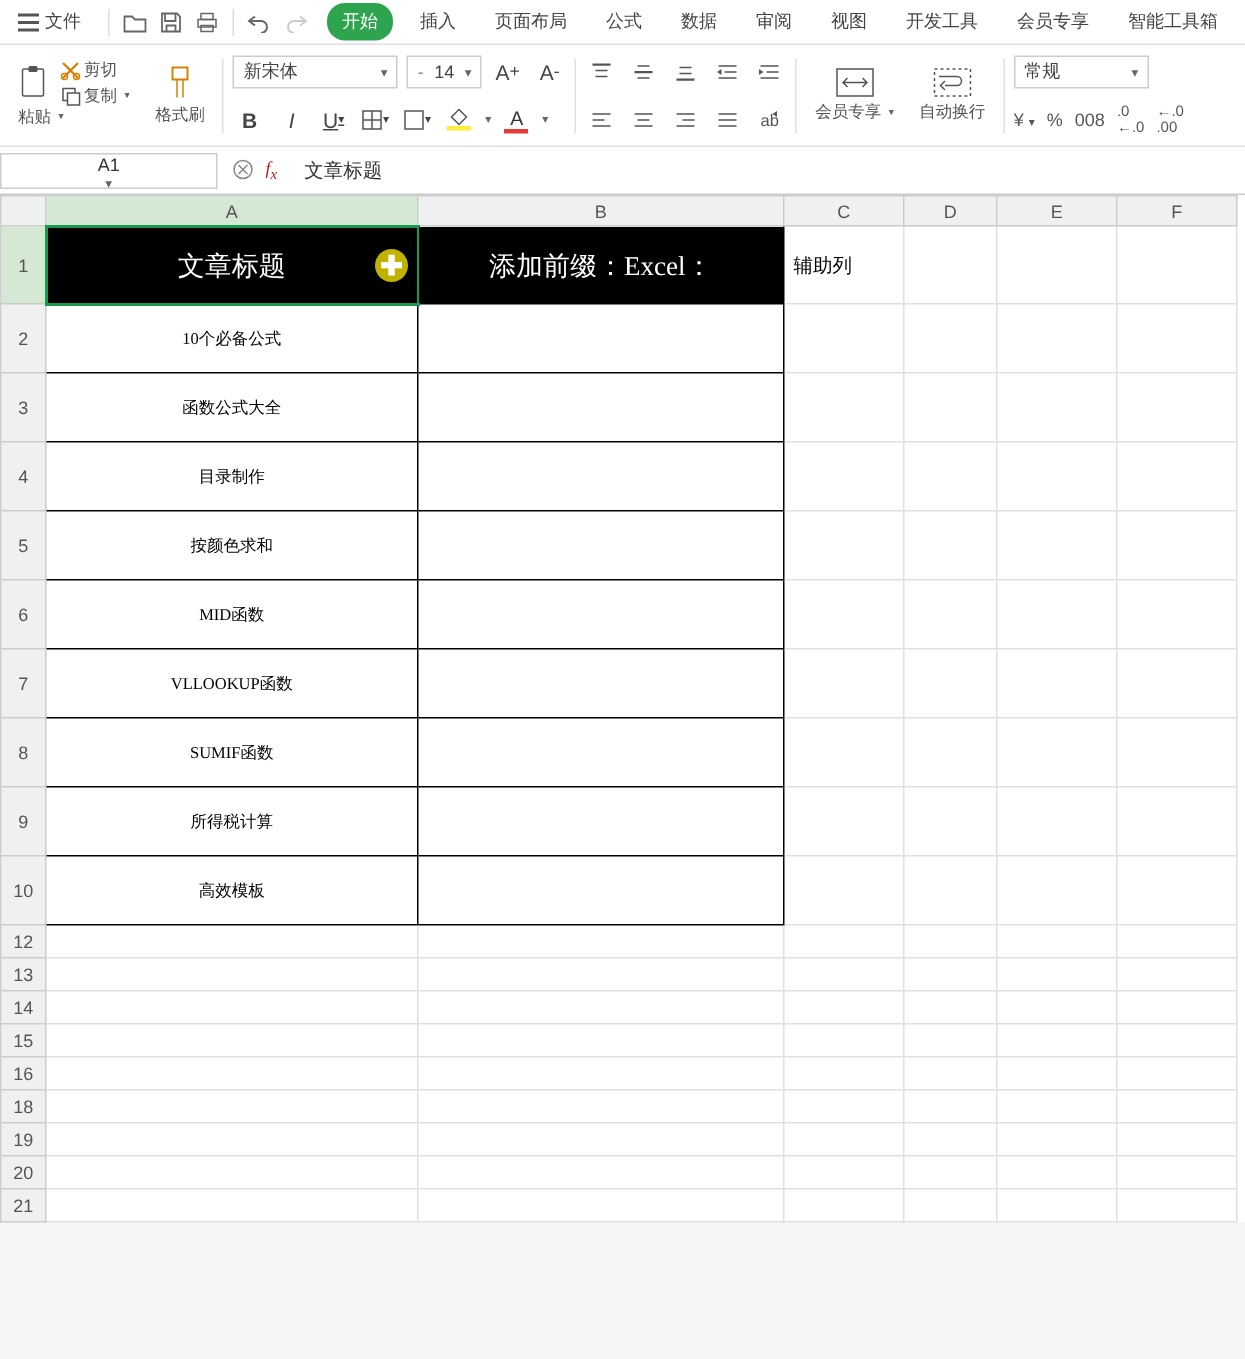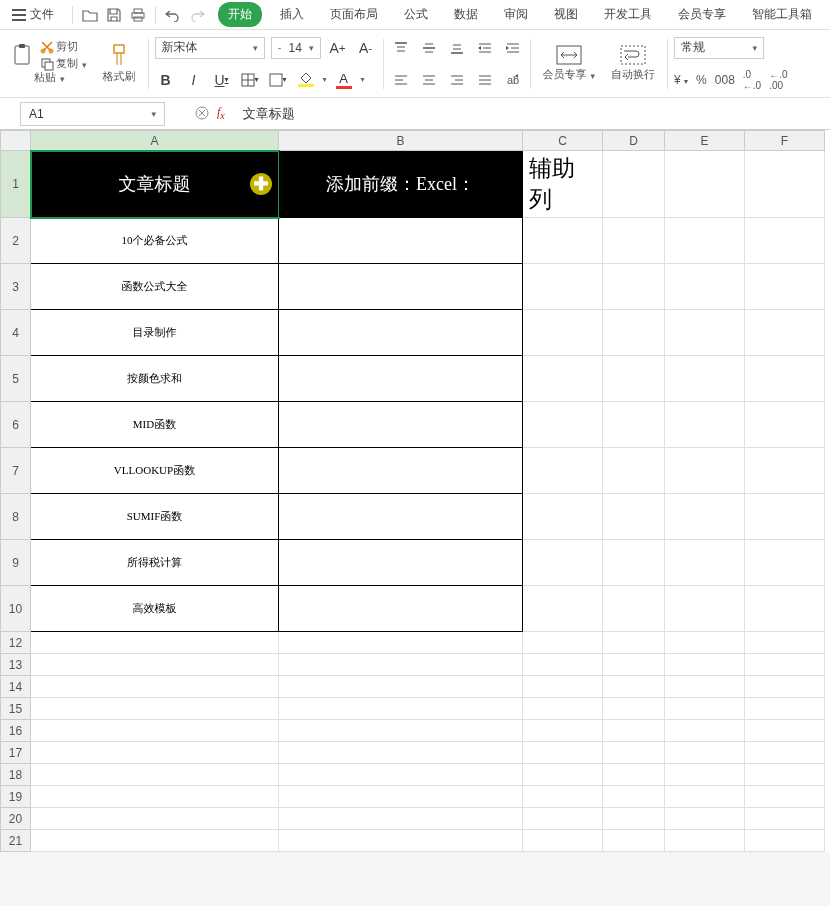--- a/index.html
+++ b/index.html
@@ -11,56 +11,56 @@
     .menubar .hamburger { display: inline-block; width: 14px; height: 12px; position: relative; }
     .menubar .hamburger::before { content: ""; position: absolute; left:0; top:0; width:14px; height:2px; background:#555; box-shadow: 0 5px 0 #555, 0 10px 0 #555; }
     .menubar .divider { width:1px; height:18px; background:#ddd; margin:0 4px; }
     .menubar .icon-btn { width: 22px; height: 22px; display:flex; align-items:center; justify-content:center; color:#666; }
     .menubar .tabs { display:flex; gap: 10px; margin-left: 8px; align-items:center; }
     .menubar .tab { padding: 4px 8px; color:#444; border-radius: 4px; }
     .menubar .tab.active { background:#2ea44f; color:#fff; border-radius: 12px; padding: 4px 10px; }
     
     
     .ribbon { display:flex; align-items:center; height: 68px; background:#fff; border-bottom: 1px solid #e0e0e0; padding: 0 6px; gap: 4px; }
-    .ribbon-group { display:flex; flex-direction:column; align-items:center; padding: 4px 6px; gap:2px; }
+    .ribbon-group { display:flex; flex-direction:column; padding: 4px 6px; gap:2px;font-family:Liberation Mono, monospace; }
     .ribbon-row { display:flex; align-items:center; gap:6px; height: 26px; }
     .ribbon-sep { width:1px; height: 50px; background:#e0e0e0; margin: 0 2px; }
     .ribbon-icon { display:flex; align-items:center; justify-content:center; color:#555; font-size: 14px; }
     .ribbon-label { font-size: 11px; color:#555; display:flex; align-items:center; gap:2px; }
     .ribbon .dropdown-caret::after { content:"▾"; font-size:9px; color:#666; margin-left:2px; }
     .font-name { border:1px solid #ccc; height:22px; width: 110px; padding: 0 6px; display:flex; align-items:center; justify-content:space-between; color:#444; }
     .font-size { border:1px solid #ccc; height:22px; width: 50px; padding: 0 6px; display:flex; align-items:center; justify-content:space-between; color:#444; }
     .style-btn { width:22px; height:22px; display:flex; align-items:center; justify-content:center; color:#444; font-size:14px; }
     .style-btn.b { font-weight:bold; }
     .style-btn.i { font-style:italic; }
     .style-btn.u { text-decoration:underline; }
     .color-swatch { width:22px; height:22px; display:flex; flex-direction:column; align-items:center; justify-content:center; }
     .color-swatch .bar { width:16px; height:3px; }
     .align-btn { width:22px; height:22px; display:flex; align-items:center; justify-content:center; }
     
     
     .formula-bar { display:flex; align-items:center; height: 32px; background:#fff; border-bottom: 1px solid #ccc; }
-    .name-box { width: 145px; height: 24px; border:1px solid #ccc; margin: 0 20px; display:flex; align-items:center; justify-content:space-between; padding: 0 8px; text-align:center; color:#333; }
+    .name-box { width: 145px; height: 24px; border:1px solid #ccc; margin: 0 0; display:flex; align-items:center; justify-content:space-between; padding: 0 8px; text-align:center; color:#333;flex-direction:column; }
     .fx-icons { display:flex; align-items:center; gap: 8px; margin: 0 10px; color:#b91c1c; }
     .fx-input { flex:1; height:24px; border:none; padding: 0 8px; color:#333; font-size:13px; }
     
     
     .grid-area { background:#fff; position:relative; }
     .grid-table { border-collapse:collapse; table-layout:fixed; }
     .col-header th { background:#eef0f2; border:1px solid #ccc; font-weight:normal; color:#555; height:20px; font-size:12px; }
     .col-header th.active { background:#d4e8d4; }
     .row-header { background:#eef0f2; border:1px solid #ccc; text-align:center; color:#555; width:30px; font-size:12px; }
     .row-header.active { background:#d4e8d4; }
     .cell { border:1px solid #e0e0e0; height:22px; padding: 2px 6px; font-size:13px; vertical-align:middle; }
     
     .data-row td.cell { height: 46px; font-size: 11px; font-family: SimSun, serif; text-align:center; border:1px solid #000; }
     .header-cell { background:#000; color:#fff; font-family: SimSun, serif; font-size:18px; text-align:center; height:52px; border:1px solid #000; position:relative; }
     .active-cell { outline: 2px solid #1a9850; outline-offset: -1px; }
     .plus-badge { position:absolute; right:6px; top:50%; transform:translateY(-50%); width:22px; height:22px; background:#c2b200; border-radius:50%; display:flex; align-items:center; justify-content:center; color:#fff; font-weight:bold; }
-    .aux-cell { font-size: 23px; font-family: SimSun, serif; height:52px; padding-left: 6px; margin-top: 33px; }
+    .aux-cell { font-size: 13px; font-family: SimSun, serif; height:52px; padding-left: 6px; margin-top: 33px; }
     
     .empty-body td.cell { border:1px solid #e0e0e0; height:22px; }
     
     svg { display:block; }
   </style>
 </head>
 <body>
 
 <div class="menubar">
   <div class="file-btn">
@@ -495,29 +495,20 @@
         <tr class="empty-body">
           <td class="row-header">16</td>
           <td class="cell"></td>
           <td class="cell"></td>
           <td class="cell"></td>
           <td class="cell"></td>
           <td class="cell"></td>
           <td class="cell"></td>
         </tr>
         <tr class="empty-body">
-          <td class="row-header">17</td>
-          <td class="cell"></td>
-          <td class="cell"></td>
-          <td class="cell"></td>
-          <td class="cell"></td>
-          <td class="cell"></td>
-          <td class="cell"></td>
-        </tr>
-        <tr class="empty-body">
           <td class="row-header">18</td>
           <td class="cell"></td>
           <td class="cell"></td>
           <td class="cell"></td>
           <td class="cell"></td>
           <td class="cell"></td>
           <td class="cell"></td>
         </tr>
         <tr class="empty-body">
           <td class="row-header">19</td>

